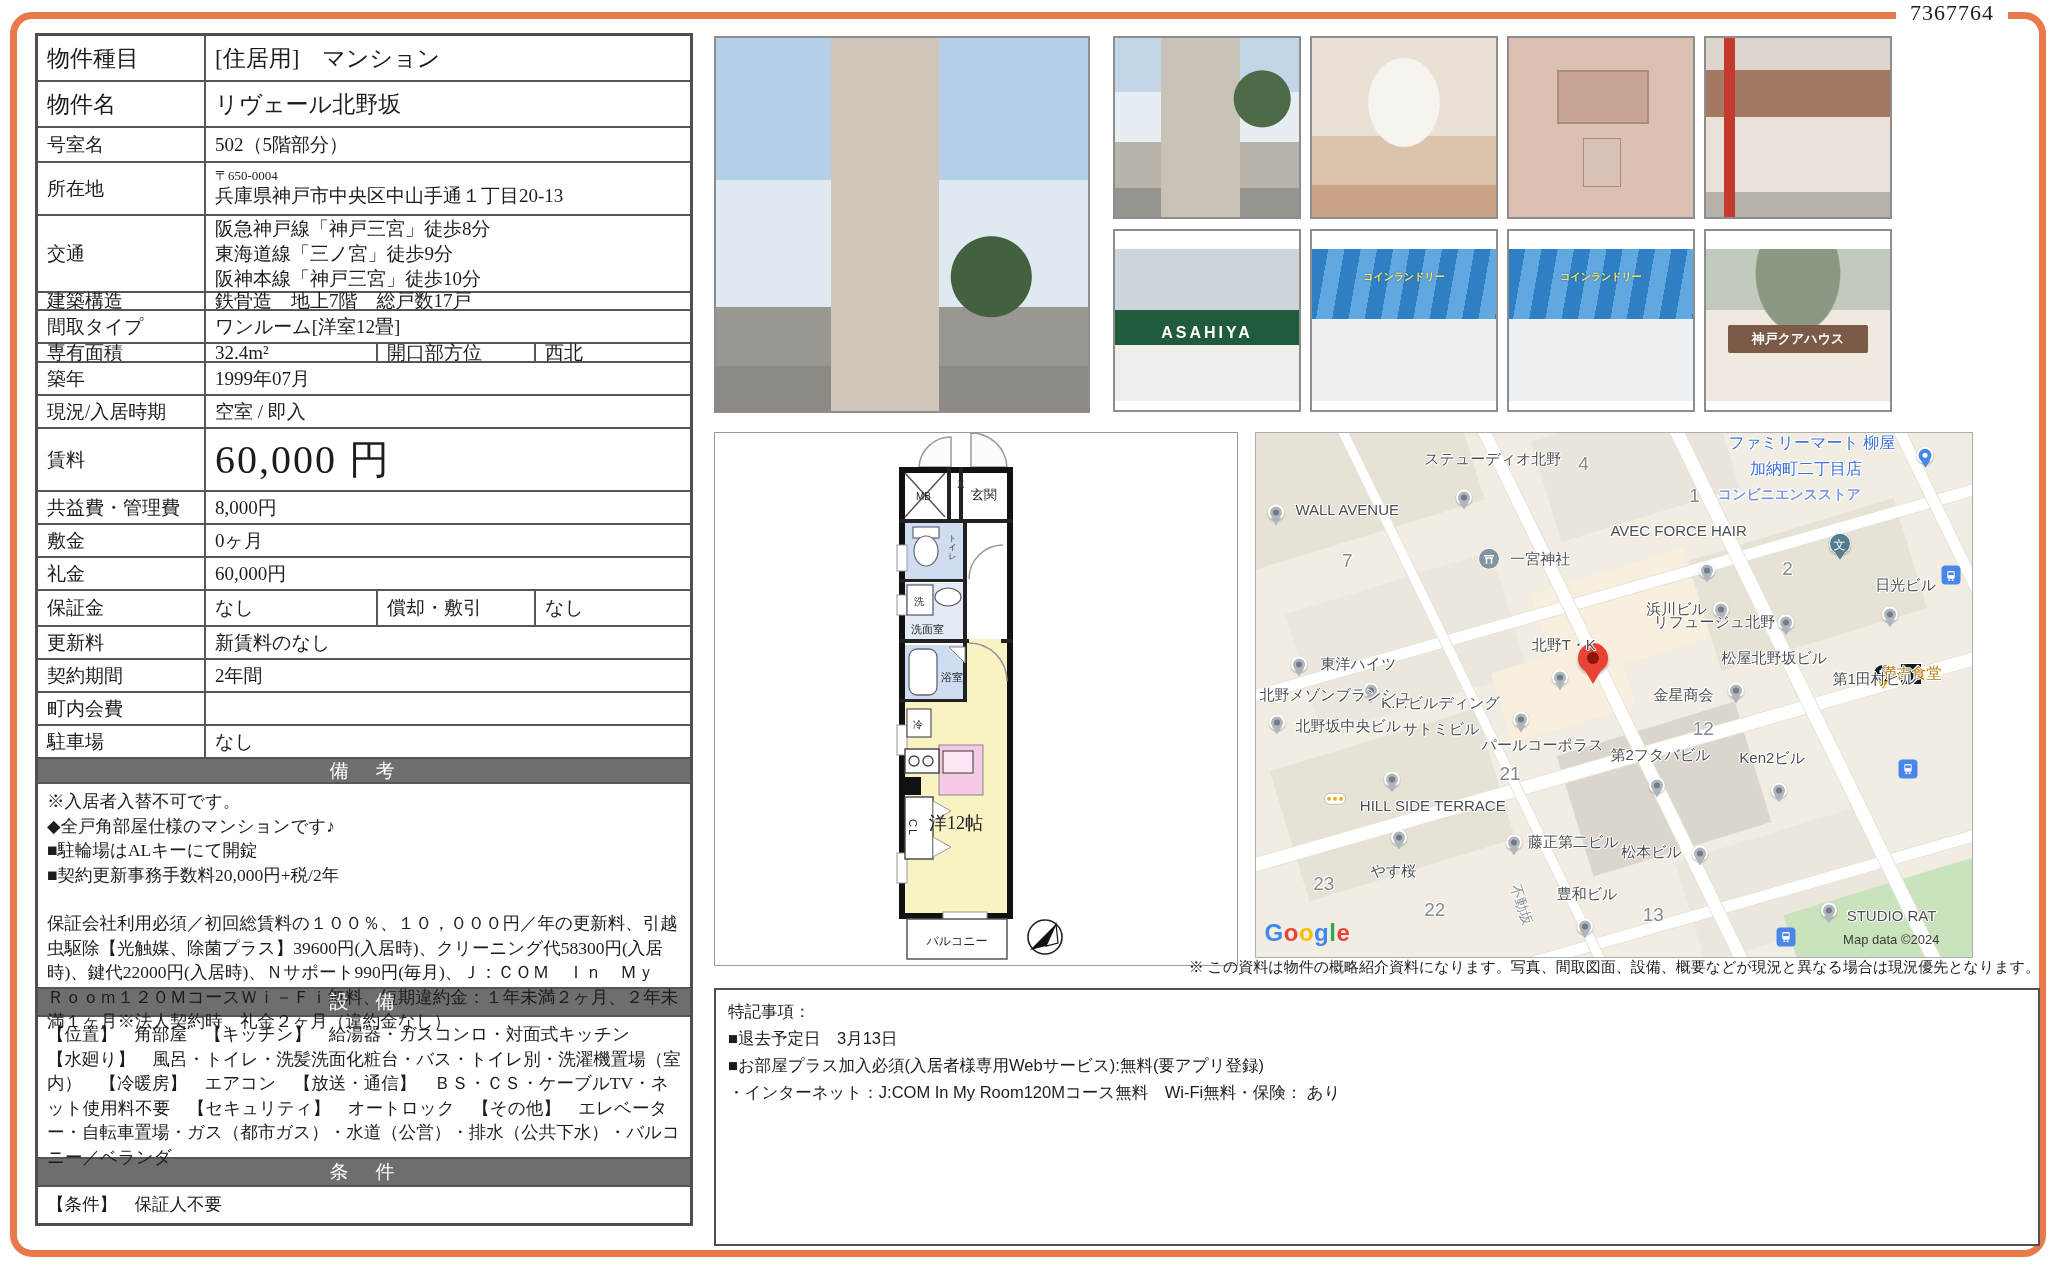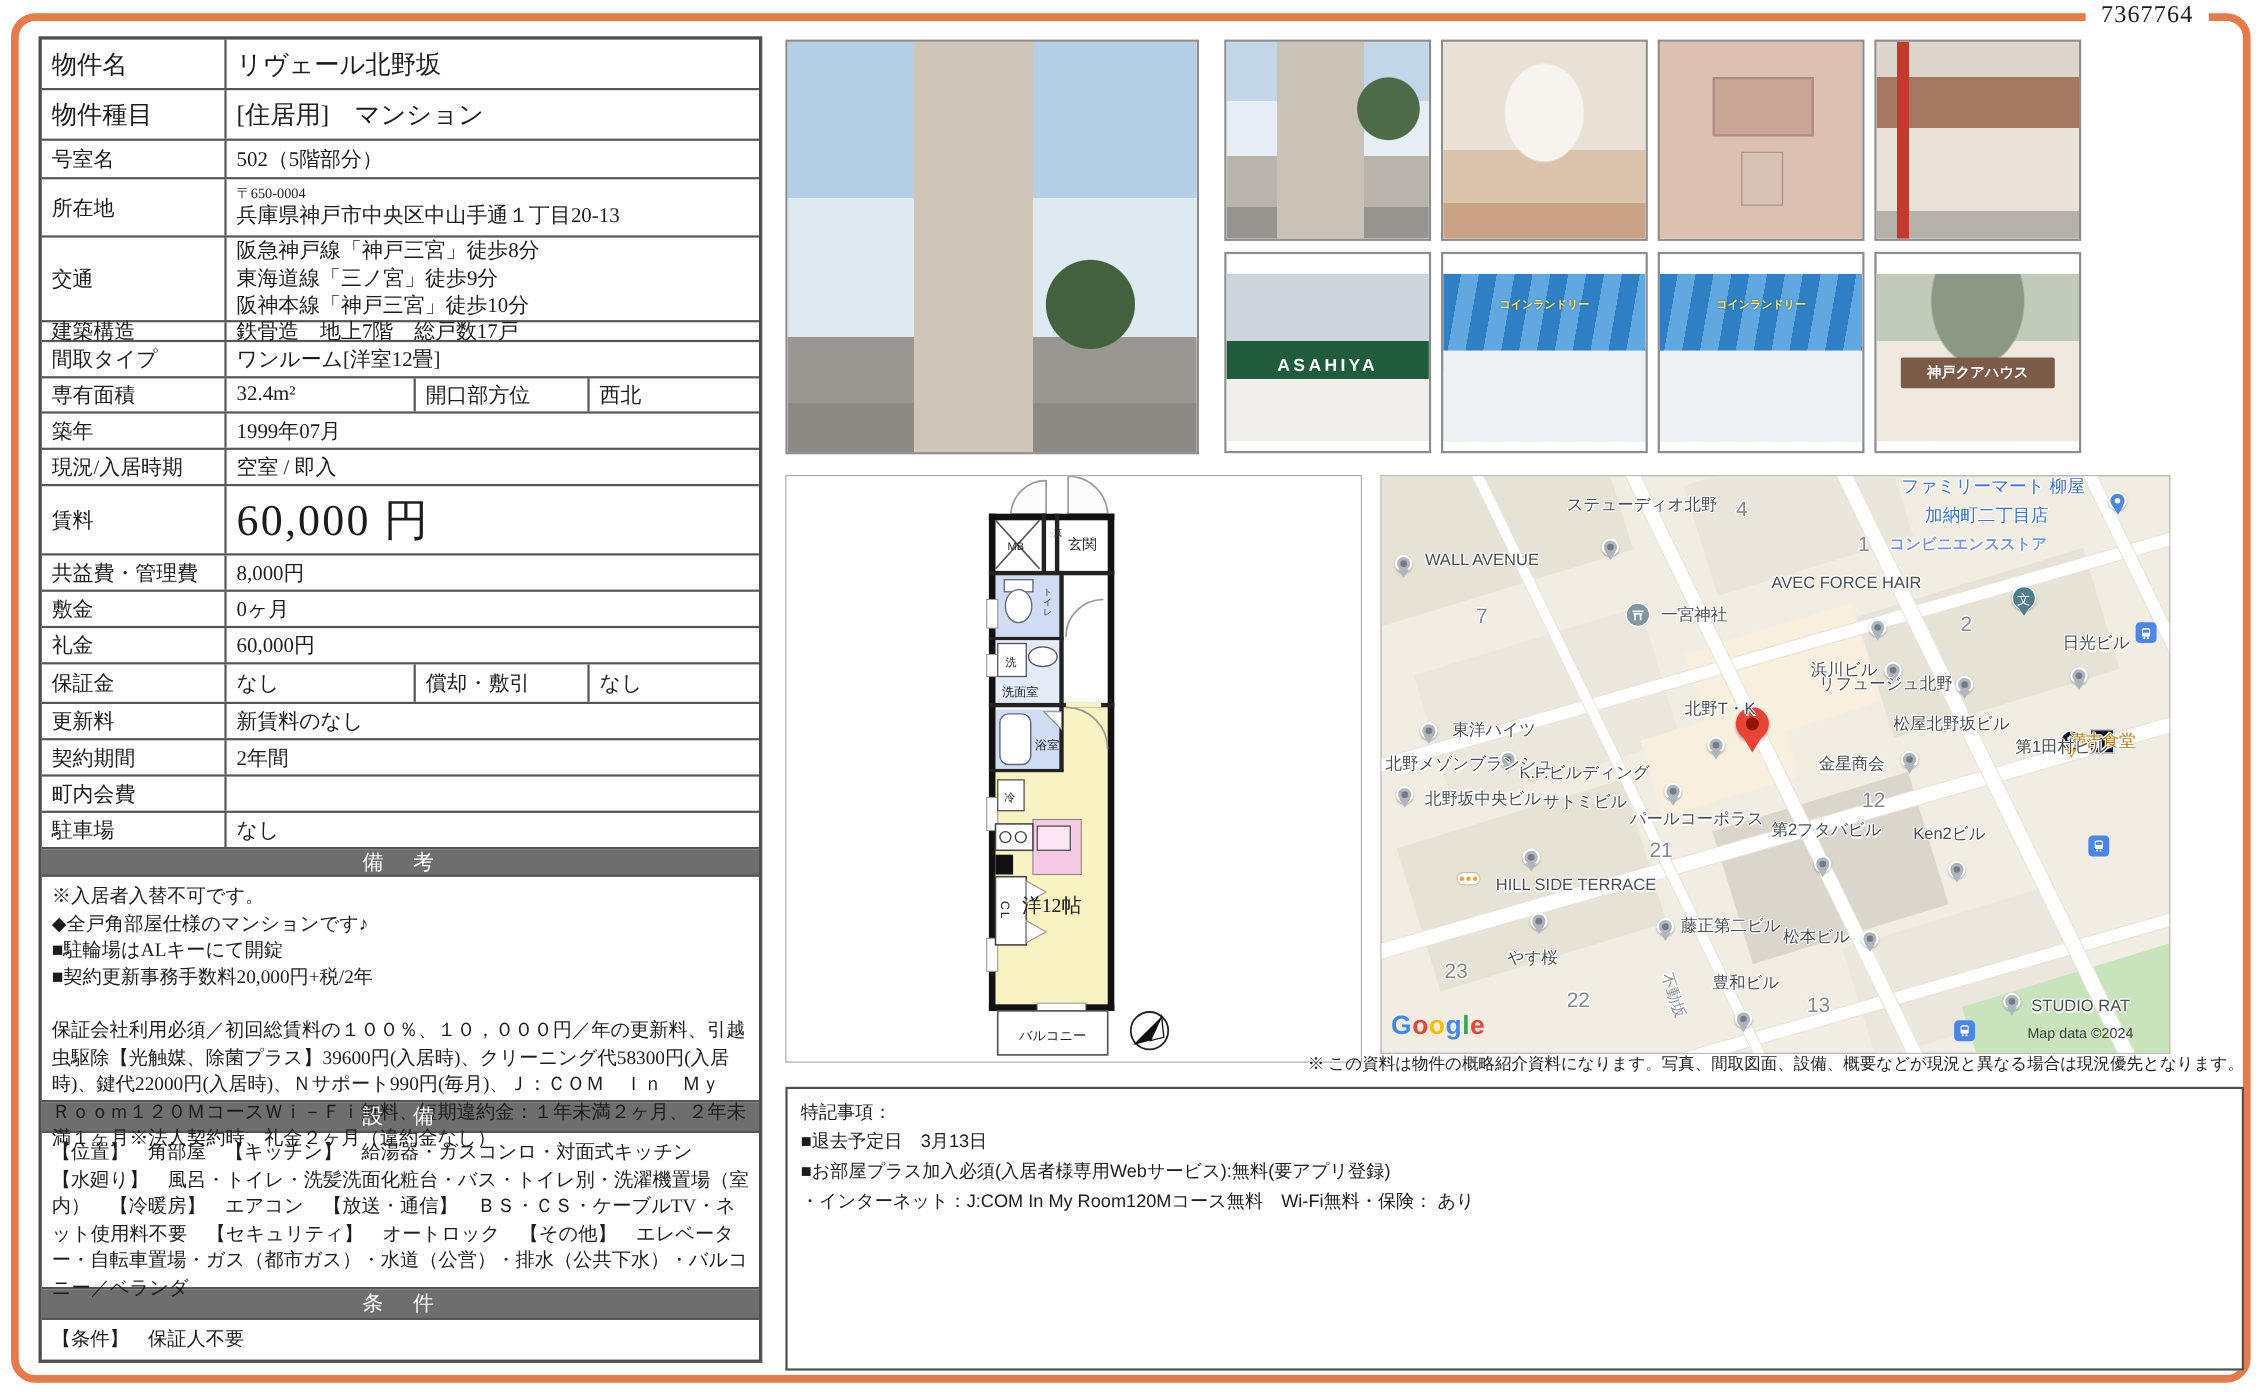--- a/index.html
+++ b/index.html
@@ -103,26 +103,26 @@
 </style>
 </head>
 <body>
 
 <div class="page">
   <div class="frame"></div>
   <div class="doc-number">7367764</div>
 
   <div class="ptable">
     <div class="trow lg" style="height:46px">
+      <div class="tlabel">物件種目</div>
+      <div class="tval">[住居用]　マンション</div>
+    </div>
+    <div class="trow lg" style="height:46px">
       <div class="tlabel">物件名</div>
       <div class="tval">リヴェール北野坂</div>
-    </div>
-    <div class="trow lg" style="height:46px">
-      <div class="tlabel">物件種目</div>
-      <div class="tval">[住居用]　マンション</div>
     </div>
     <div class="trow" style="height:35px">
       <div class="tlabel">号室名</div>
       <div class="tval">502（5階部分）</div>
     </div>
     <div class="trow" style="height:53px">
       <div class="tlabel">所在地</div>
       <div class="tval col">
         <span class="sub">〒650-0004</span>
         <span>兵庫県神戸市中央区中山手通１丁目20-13</span>
@@ -137,21 +137,21 @@
       </div>
     </div>
     <div class="trow" style="height:18px">
       <div class="tlabel">建築構造</div>
       <div class="tval">鉄骨造　地上7階　総戸数17戸</div>
     </div>
     <div class="trow" style="height:33px">
       <div class="tlabel">間取タイプ</div>
       <div class="tval">ワンルーム[洋室12畳]</div>
     </div>
-    <div class="trow" style="height:32px">
+    <div class="trow" style="height:19px">
       <div class="tlabel">専有面積</div>
       <div class="vfix">32.4m²</div>
       <div class="tlabel2">開口部方位</div>
       <div class="tval">西北</div>
     </div>
     <div class="trow" style="height:33px">
       <div class="tlabel">築年</div>
       <div class="tval">1999年07月</div>
     </div>
     <div class="trow" style="height:33px">

